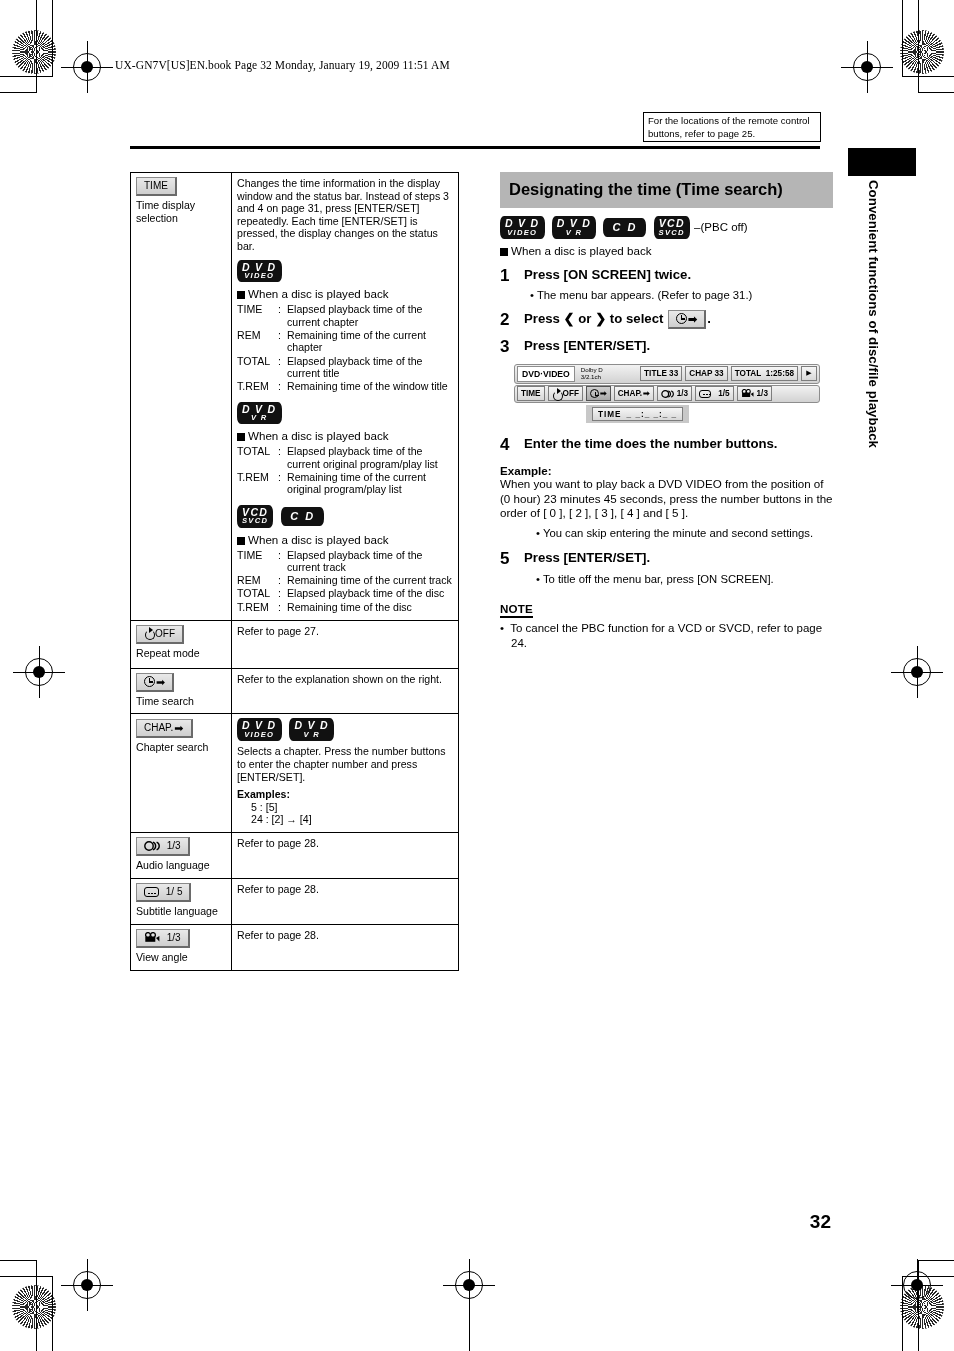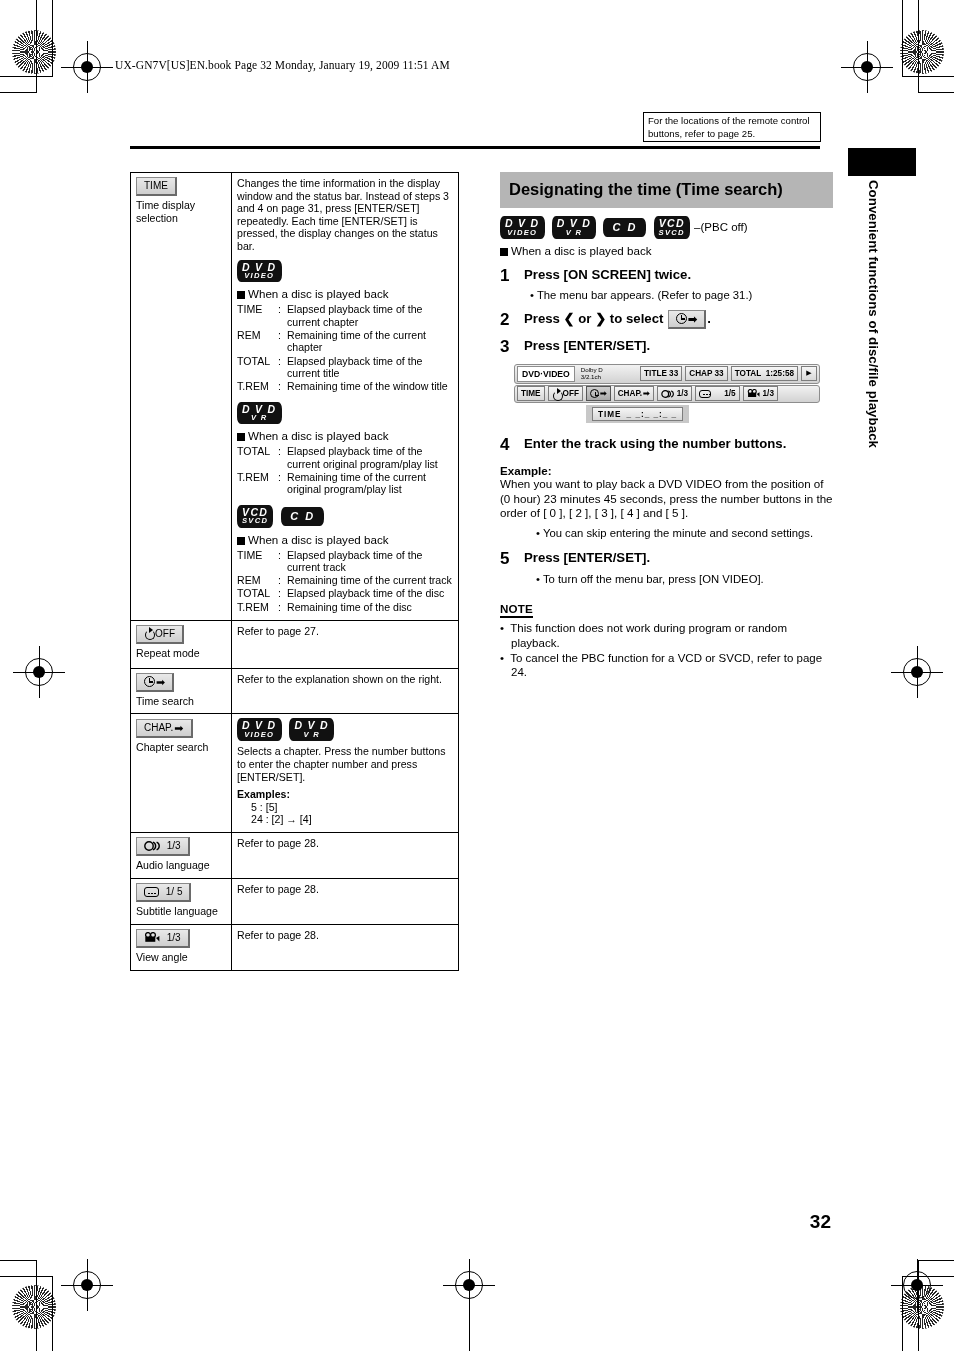--- a/index.html
+++ b/index.html
@@ -588,21 +588,21 @@
       <div class="osdchip">
         <svg width="14" height="8" viewBox="0 0 17 10">
           <ellipse cx="5" cy="5" rx="4.2" ry="4.2" fill="none" stroke="#000" stroke-width="1.5"></ellipse>
           <path d="M9 1.1a4.2 4.2 0 0 1 0 7.8" fill="none" stroke="#000" stroke-width="1.5"></path>
           <path d="M12.6 1.1a4.2 4.2 0 0 1 0 7.8" fill="none" stroke="#000" stroke-width="1.5"></path>
         </svg>
         <span style="margin-left:2px">1/3</span>
       </div>
       <div class="osdchip">
           <span class="subglyph" style="width:12px;height:8px;"></span>
-          <span style="margin-left:13px">1/5</span>
+          <span style="margin-left:7px">1/5</span>
         </div>
       <div class="osdchip">
         <svg width="13" height="9" viewBox="0 0 16 11">
           <circle cx="4" cy="3" r="2.4" fill="none" stroke="#000" stroke-width="1.4"></circle>
           <circle cx="9" cy="3" r="2.4" fill="none" stroke="#000" stroke-width="1.4"></circle>
           <rect x="1.3" y="4.8" width="10" height="5" fill="#000"></rect>
           <path d="M12 6 L15.4 4 L15.4 9.4 Z" fill="#000"></path>
         </svg>
         <span style="margin-left:3px">1/3</span>
       </div>
@@ -612,35 +612,34 @@
       <div class="te">
         <span>TIME</span>
         <span style="margin-left:5px;">_ _:_ _:_ _</span>
       </div>
     </div>
   </div>
 
   
   <div class="steprow" style="margin-top:12px;">
     <div class="stepnum">4</div>
-    <div class="steptxt">Enter the track using the number buttons.</div>
+    <div class="steptxt">Enter the time does the number buttons.</div>
   </div>
 
   <div style="margin-top:10px; font-size:11.6px; font-weight:bold;">Example:</div>
   <div style="font-size:11.6px; line-height:14.3px;">When you want to play back a DVD VIDEO from the position of (0 hour) 23 minutes 45 seconds, press the number buttons in the order of [ 0 ], [ 2 ], [ 3 ], [ 4 ] and [ 5 ].</div>
 
   <div class="substep ind" style="margin-top:6px;">• <span>You can skip entering the minute and second settings.</span></div>
 
   
   <div class="steprow" style="margin-top:9px;">
     <div class="stepnum">5</div>
     <div class="steptxt">Press [ENTER/SET].</div>
   </div>
-  <div class="substep ind" style="margin-top:4px;">• <span>To turn off the menu bar, press [ON VIDEO].</span></div>
+  <div class="substep ind" style="margin-top:4px;">• <span>To title off the menu bar, press [ON SCREEN].</span></div>
 
   
   <div class="noteh">NOTE</div>
   <ul class="notelist">
-    <li>•&nbsp; <span>This function does not work during program or random playback.</span></li>
     <li>•&nbsp; <span>To cancel the PBC function for a VCD or SVCD, refer to page 24.</span></li>
   </ul>
 
 </div>
 
 </body></html>

